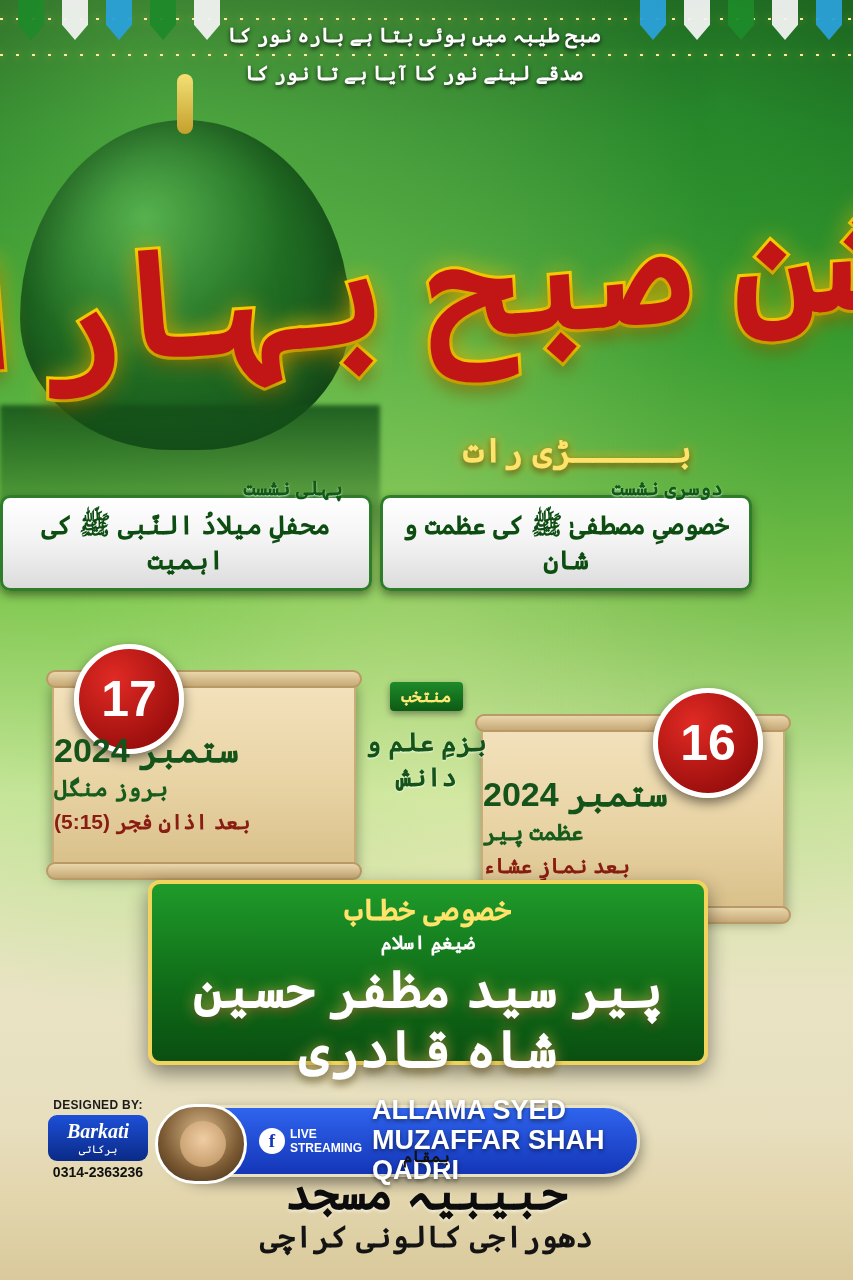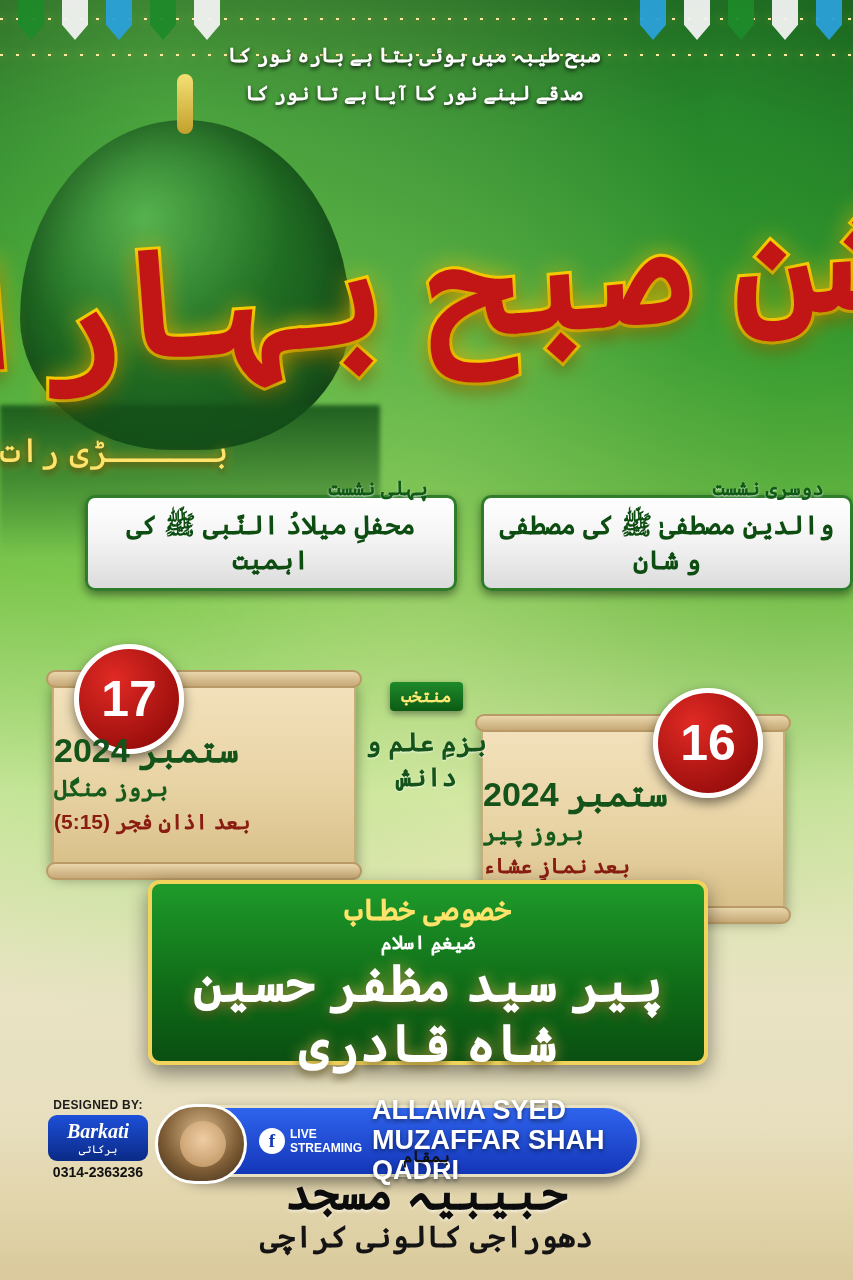--- a/index.html
+++ b/index.html
@@ -55,49 +55,49 @@
     position:absolute;left:0;width:100%;height:2px;
     background:repeating-linear-gradient(90deg,#ffe9a0 0 3px, rgba(255,233,160,0) 3px 16px);
     filter:drop-shadow(0 0 4px #ffd75e);
   }
 
   
   .couplet{
     position:absolute;top:16px;left:0;width:828px;
     text-align:center;color:#fff;direction:rtl;
     text-shadow:0 2px 4px rgba(0,0,0,.8);
-    font-size:20px;line-height:1.9;font-weight:bold;margin-top:20px;
+    font-size:20px;line-height:1.9;font-weight:bold;
   }
 
   
   .title-wrap{
     position:absolute;top:120px;left:0;width:853px;height:330px;
     display:flex;align-items:center;justify-content:center;
     direction:rtl;
   }
   .title{
     font-size:150px;line-height:.95;font-weight:bold;
     color:#c21616;
     -webkit-text-stroke:6px #ffd400;
     paint-order:stroke fill;
     text-shadow:0 0 26px rgba(255,200,0,.85), 0 8px 18px rgba(0,0,0,.5);
     transform:rotate(-4deg);
     white-space:nowrap;
     letter-spacing:-6px;
   }
   .subtitle{
-    position:absolute;top:430px;left:0;width:692px;text-align:left;
-    direction:rtl;font-size:34px;font-weight:normal;color:#ffe36b;
+    position:absolute;top:430px;left:0;width:692px;text-align:right;
+    direction:rtl;font-size:34px;font-weight:bold;color:#ffe36b;
     text-shadow:0 0 12px rgba(255,170,0,.9),0 3px 6px rgba(0,0,0,.6);
   }
 
   
   .sessions{
     position:absolute;top:495px;left:0;width:853px;
-    display:flex;flex-direction:row-reverse;justify-content:flex-end;gap:24px;
+    display:flex;flex-direction:row-reverse;justify-content:flex-start;gap:8px;
     direction:rtl;
   }
   .session{
     width:372px;min-height:74px;border-radius:10px;
     background:linear-gradient(180deg,#ffffff 0%,#f4f4f4 45%,#dcdcdc 100%);
     border:3px solid #2f7d2a;
     box-shadow:0 4px 10px rgba(0,0,0,.45);
     display:flex;align-items:center;justify-content:center;
     text-align:center;position:relative;padding:10px 14px;
     box-sizing:border-box;
@@ -169,21 +169,21 @@
   .speaker{
     position:absolute;top:880px;left:148px;width:560px;height:185px;
     background:linear-gradient(180deg,#1f9b2a 0%,#0f6a17 60%,#0a4f12 100%);
     border:4px solid #f2d45c;border-radius:12px;
     box-shadow:0 8px 20px rgba(0,0,0,.45);
     direction:rtl;text-align:center;box-sizing:border-box;padding-top:8px;
   }
   .speaker .khitab{color:#ffe36b;font-size:30px;font-weight:bold;}
   .speaker .zia{color:#fff;font-size:19px;font-weight:bold;margin-top:4px;}
   .speaker .name{
-    color:#ffffff;font-size:52px;font-weight:bold;line-height:1.15;
+    color:#ffffff;font-size:52px;font-weight:bold;margin-top:6px;line-height:1.15;
     text-shadow:0 0 14px rgba(255,220,90,.65),0 4px 8px rgba(0,0,0,.55);
   }
 
   
   .designer{
     position:absolute;left:48px;top:1098px;width:100px;text-align:center;
   }
   .designer .dtitle{font-size:12px;font-weight:bold;color:#1b1b1b;letter-spacing:.3px;}
   .designer .dbox{
     margin-top:3px;background:linear-gradient(180deg,#1d4fd8,#0a2a86);
@@ -269,31 +269,31 @@
   </div>
   <div class="subtitle">بـــــڑی رات</div>
 
   <div class="sessions">
     <div class="session">
       <div class="session-tag">پہلی نشست</div>
       <div class="session-text">محفلِ میلادُ النّبی ﷺ کی اہمیت</div>
     </div>
     <div class="session">
       <div class="session-tag">دوسری نشست</div>
-      <div class="session-text">والدینِ مصطفیٰ ﷺ کی مصطفی و شان</div>
+      <div class="session-text">خصوصیِ مصطفیٰ ﷺ کی عظمت و شان</div>
     </div>
   </div>
 
   <div class="dates">
 
     <div class="scroll right">
       <div class="badge">16</div>
       <div class="scroll-body">
         <div class="d-month">ستمبر 2024</div>
-        <div class="d-day">بروز پیر</div>
+        <div class="d-day">عظمت پیر</div>
         <div class="d-time">بعد نمازِ عشاء</div>
       </div>
     </div>
 
     <div class="center-tag">
       <div class="muntakhab">منتخب</div>
       <div class="bazm">بزمِ علم و دانش</div>
     </div>
 
     <div class="scroll left">

